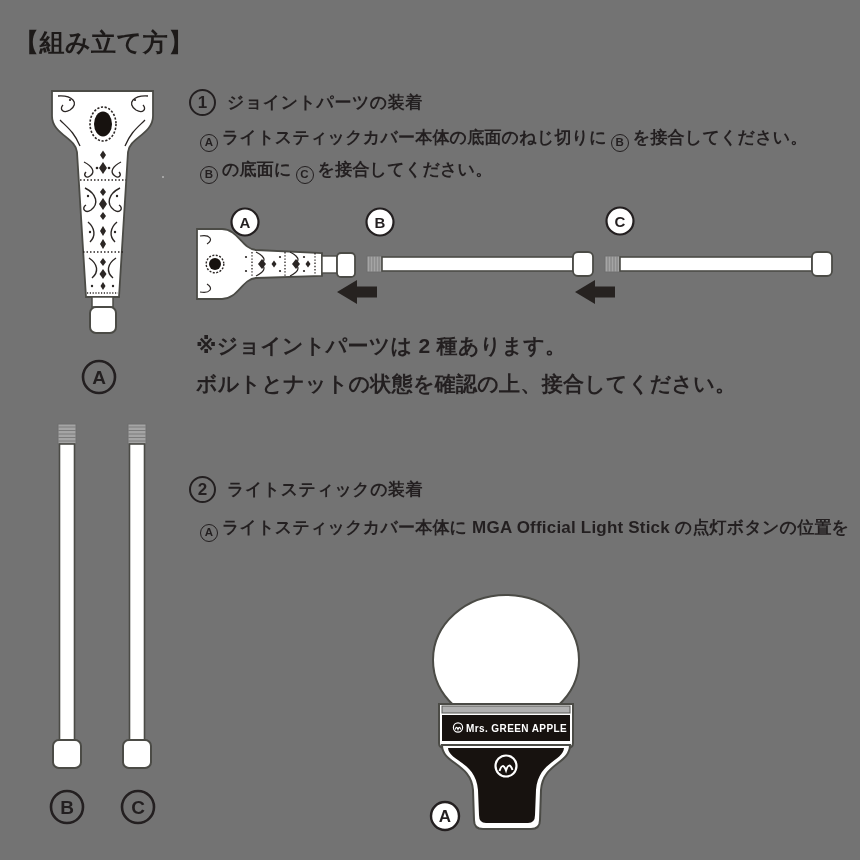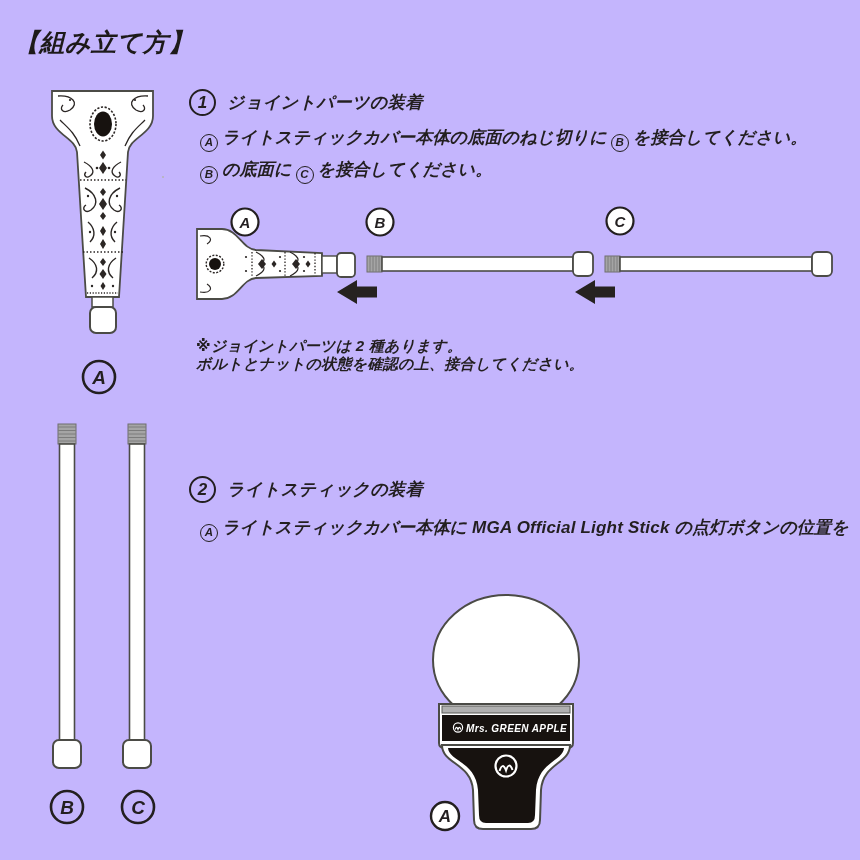--- a/index.html
+++ b/index.html
@@ -1,32 +1,32 @@
 <!DOCTYPE html>
 <html><head>
 <meta charset="utf-8">
 <style>
   html,body{margin:0;padding:0;background:#ffffff;}
   .canvas{
-    position:relative;width:860px;height:860px;background:#c4b5fd;overflow:hidden;
-    font-family:"Liberation Sans","DejaVu Sans",sans-serif;color:#231f20;font-style:italic;
+    position:relative;width:860px;height:860px;background:#737373;overflow:hidden;
+    font-family:"Liberation Sans","DejaVu Sans",sans-serif;color:#231f20;
   }
   .abs{position:absolute;}
   .title{
     font-size:25px;font-weight:700;letter-spacing:0.5px;margin:0;color:#1d1a19;
   }
   .step-head{display:flex;align-items:center;gap:11px;}
   .numcircle{
     width:27px;height:27px;border:2.2px solid #231f20;border-radius:50%;
     display:inline-flex;align-items:center;justify-content:center;
     font-size:17px;font-weight:700;box-sizing:border-box;
   }
   .step-title{font-size:17px;font-weight:700;letter-spacing:0.5px;}
   .bodyline{font-size:17px;font-weight:700;line-height:24px;white-space:nowrap;letter-spacing:0.2px;}
-  .noteline{font-size:15px;font-weight:700;line-height:24px;white-space:nowrap;letter-spacing:0.3px;}
+  .noteline{font-size:21px;font-weight:700;line-height:24px;white-space:nowrap;letter-spacing:0.3px;}
   .clet{
     display:inline-flex;width:18px;height:18px;border:1.8px solid #231f20;border-radius:50%;
     align-items:center;justify-content:center;font-size:11.5px;font-weight:700;
     margin:0 4px;vertical-align:-3px;box-sizing:border-box;line-height:1;
   }
   svg text{font-family:"Liberation Sans","DejaVu Sans",sans-serif;}
   .lbl{font-size:19px;font-weight:700;fill:#231f20;}
   .lbl-sm{font-size:15px;font-weight:700;fill:#231f20;}
 </style>
 </head>
@@ -214,21 +214,21 @@
       <circle cx="380" cy="222" r="13.5" fill="#ffffff" stroke="#231f20" stroke-width="2.2"></circle>
       <text x="380" y="227.5" text-anchor="middle" class="lbl-sm">B</text>
     </g>
     <g>
       <circle cx="620" cy="221" r="13.5" fill="#ffffff" stroke="#231f20" stroke-width="2.2"></circle>
       <text x="620" y="226.5" text-anchor="middle" class="lbl-sm">C</text>
     </g>
   </svg>
 
   <div class="abs noteline" style="left:196px;top:334px;">※ジョイントパーツは 2 種あります。</div>
-  <div class="abs noteline" style="left:196px;top:352px;">ボルトとナットの状態を確認の上、接合してください。</div>
+  <div class="abs noteline" style="left:196px;top:372px;">ボルトとナットの状態を確認の上、接合してください。</div>
 
   <div class="abs step-head" style="left:189px;top:476px;">
     <span class="numcircle">2</span>
     <span class="step-title">ライトスティックの装着</span>
   </div>
 
   <div class="abs bodyline" style="left:196px;top:516px;">
     <span class="clet">A</span><span>ライトスティックカバー本体に MGA Official Light Stick の点灯ボタンの位置を</span>
   </div>
 

